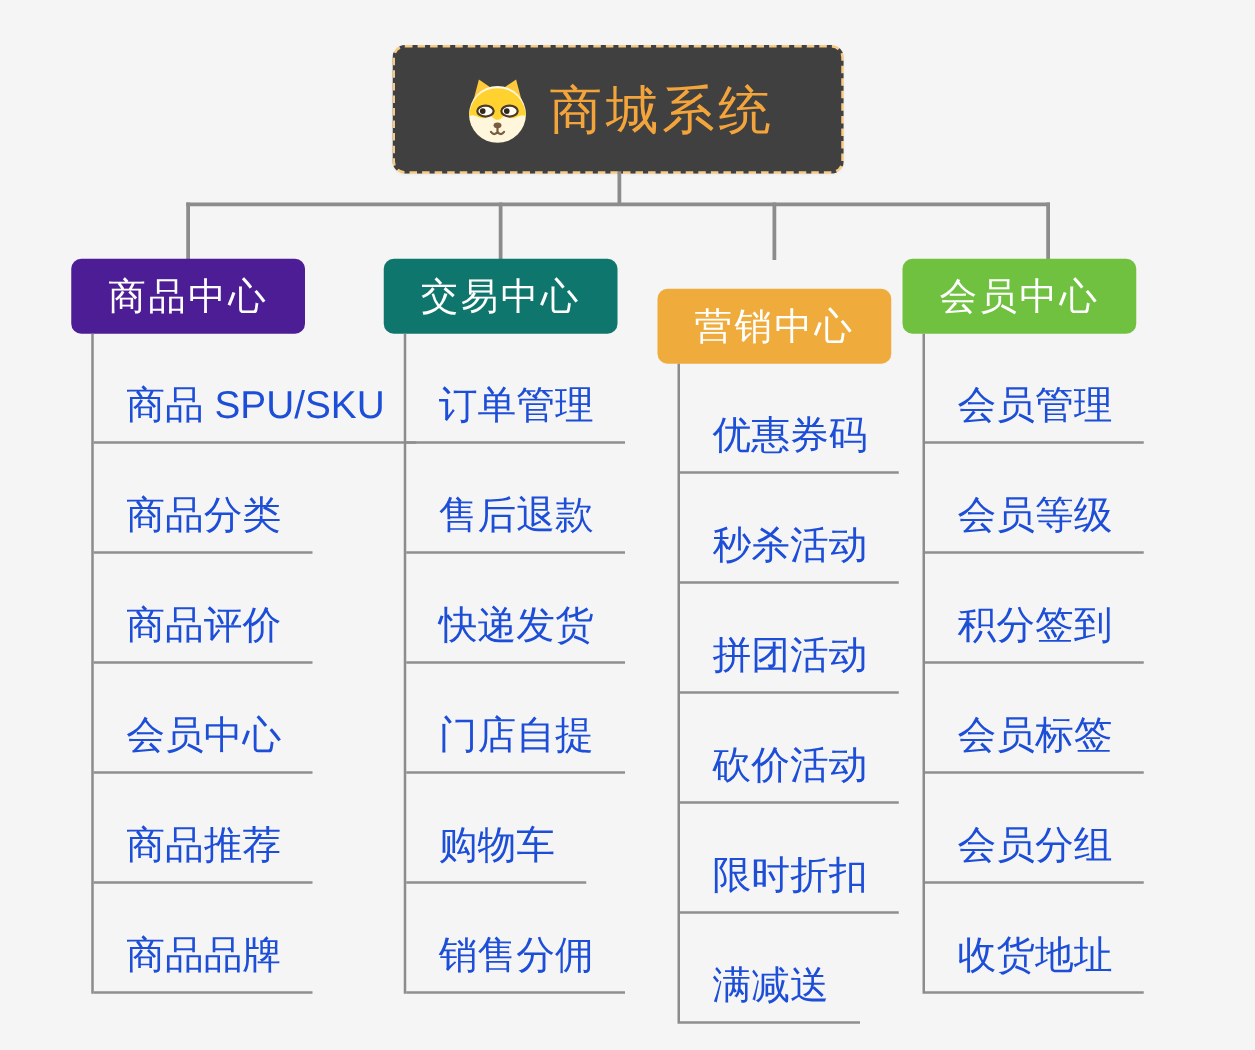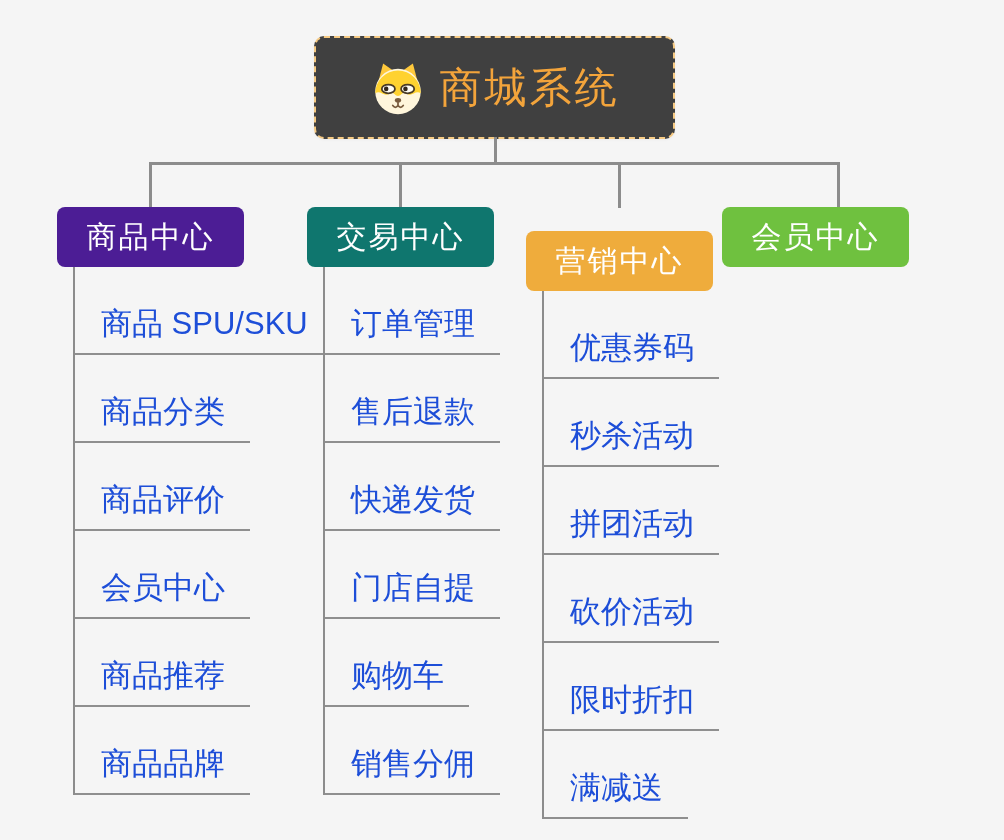--- a/index.html
+++ b/index.html
@@ -137,15 +137,35 @@
           <span class="leaf-label">限时折扣</span>
         </div>
       <div class="leaf">
           <span class="leaf-label">满减送</span>
         </div>
     </div>
   </div>
 
   <div class="branch branch-4">
     <div class="branch-header" style="background-color: rgb(111, 193, 63);">会员中心</div>
+    <div class="branch-list">
+      <div class="leaf">
+          <span class="leaf-label">会员管理</span>
+        </div>
+      <div class="leaf">
+          <span class="leaf-label">会员等级</span>
+        </div>
+      <div class="leaf">
+          <span class="leaf-label">积分签到</span>
+        </div>
+      <div class="leaf">
+          <span class="leaf-label">会员标签</span>
+        </div>
+      <div class="leaf">
+          <span class="leaf-label">会员分组</span>
+        </div>
+      <div class="leaf">
+          <span class="leaf-label">收货地址</span>
+        </div>
+    </div>
   </div>
 
 </div>
 
 </body></html>

